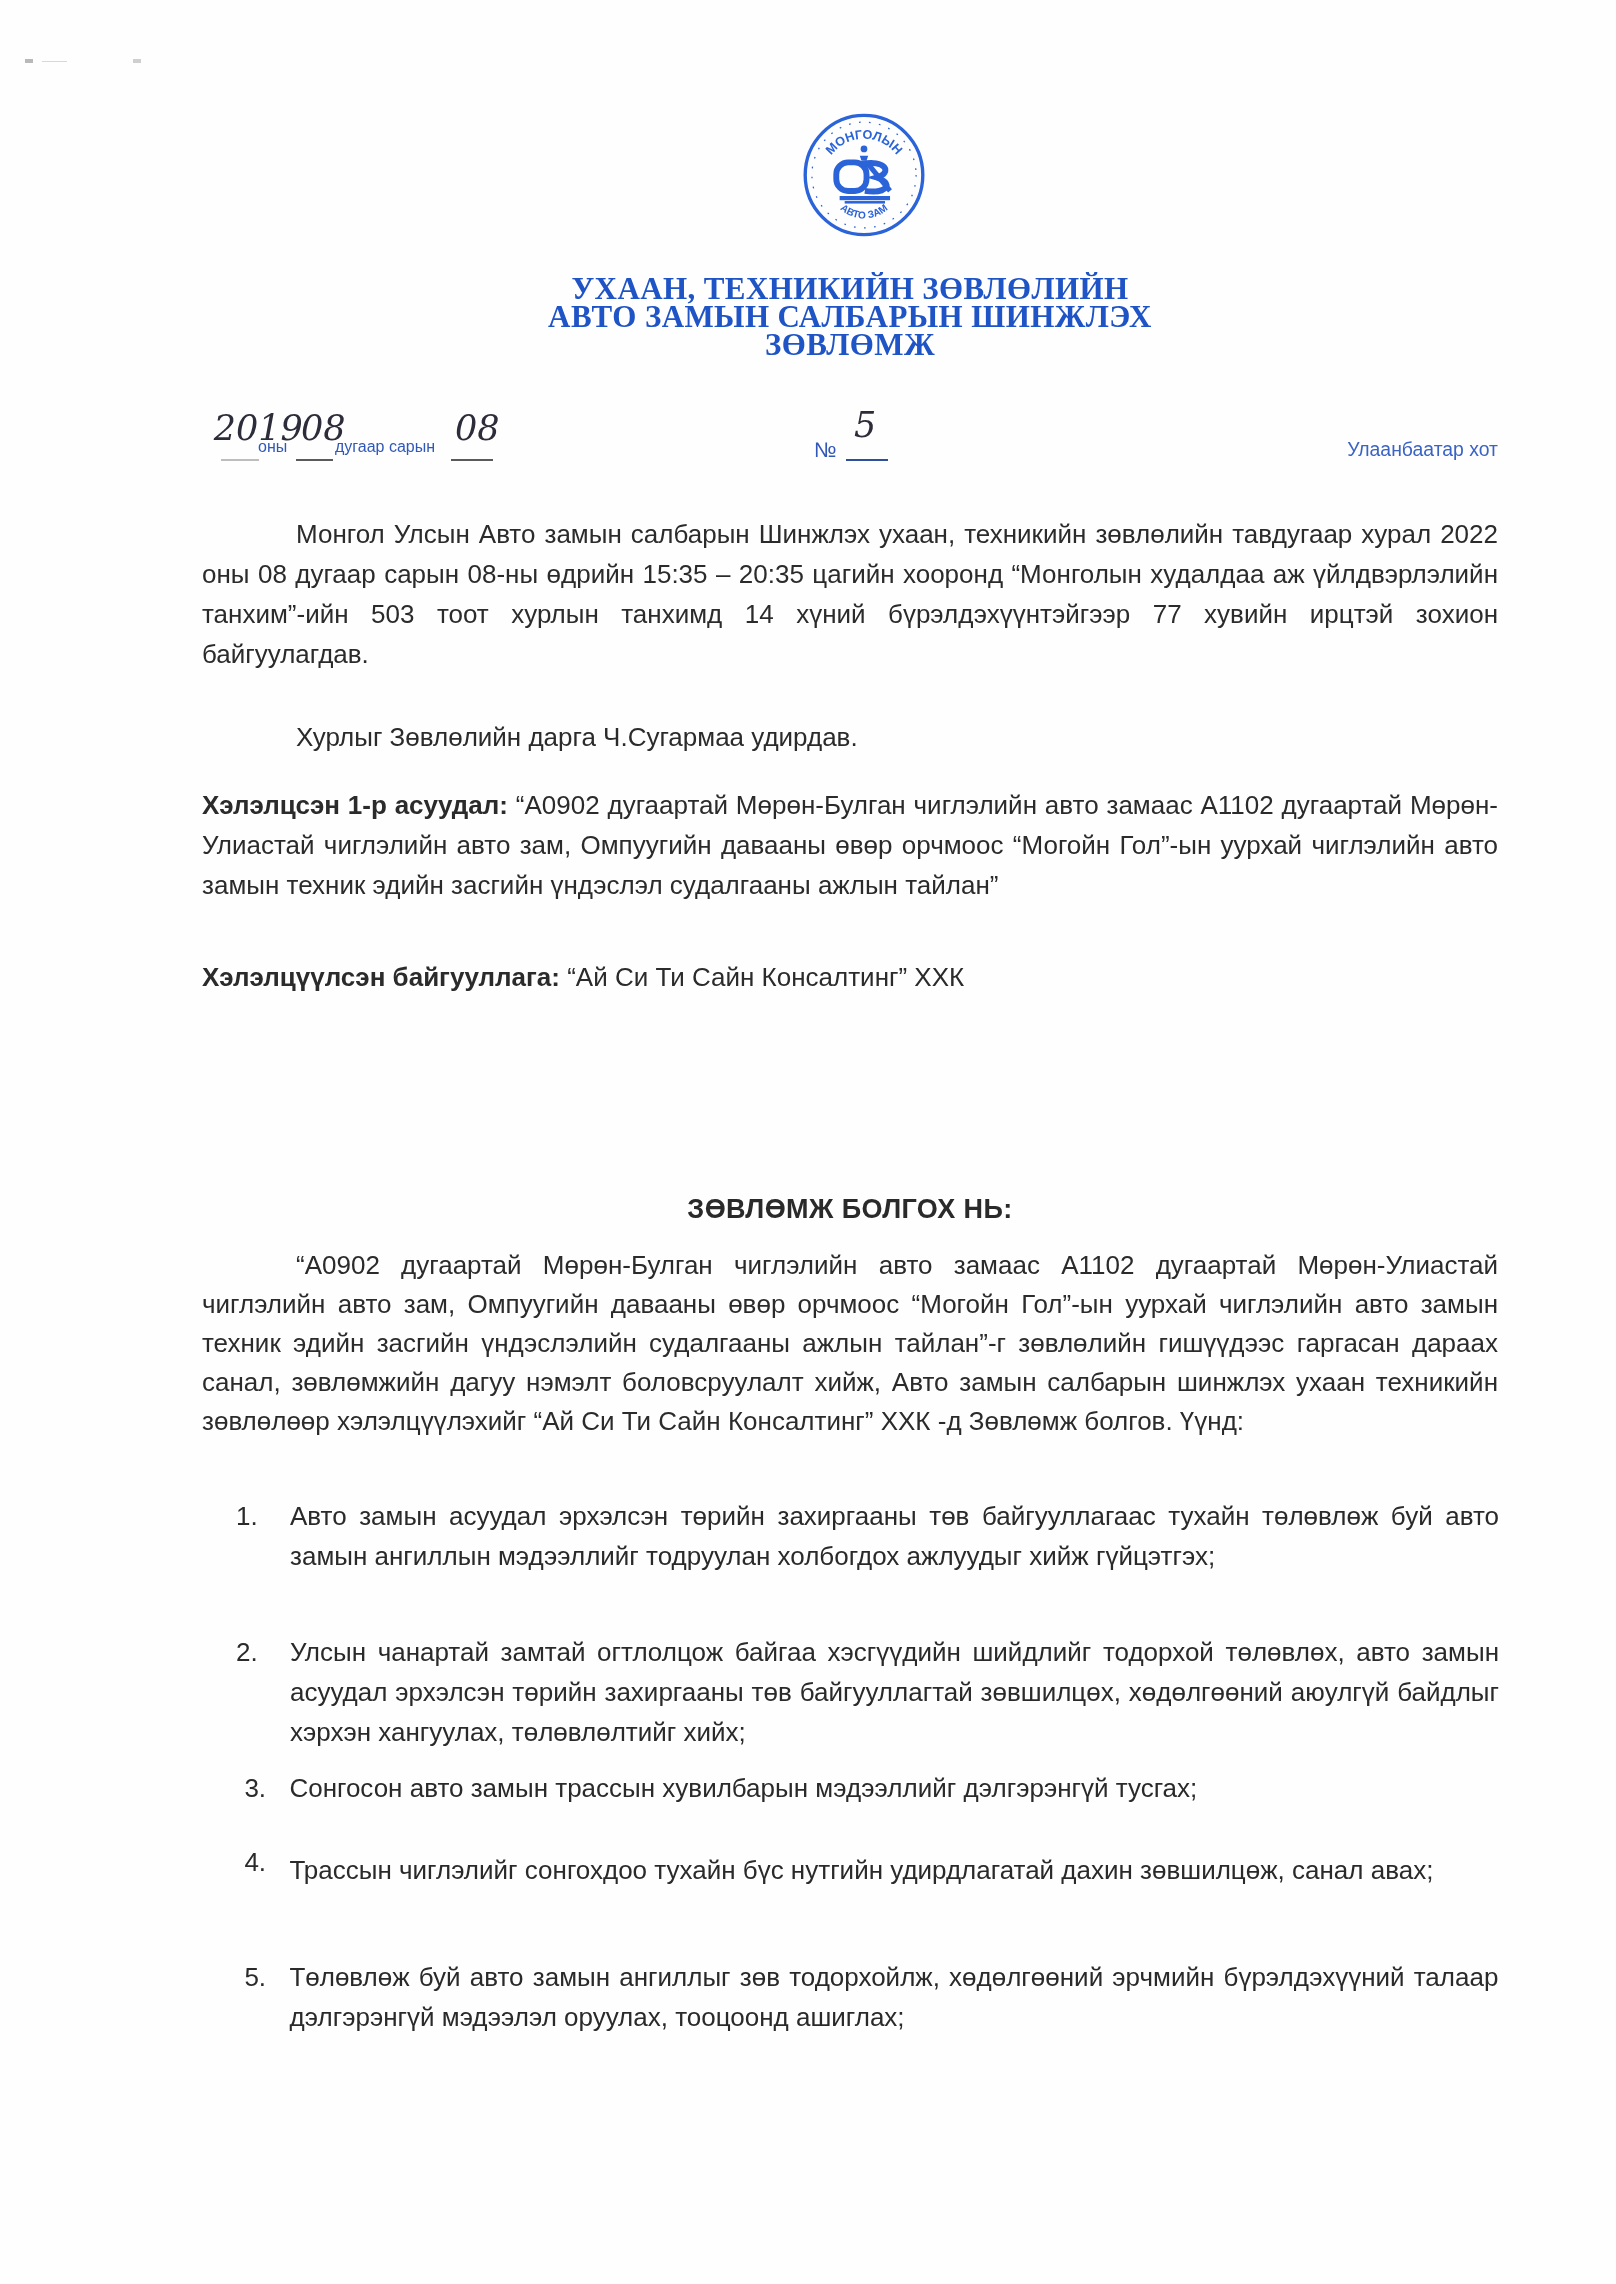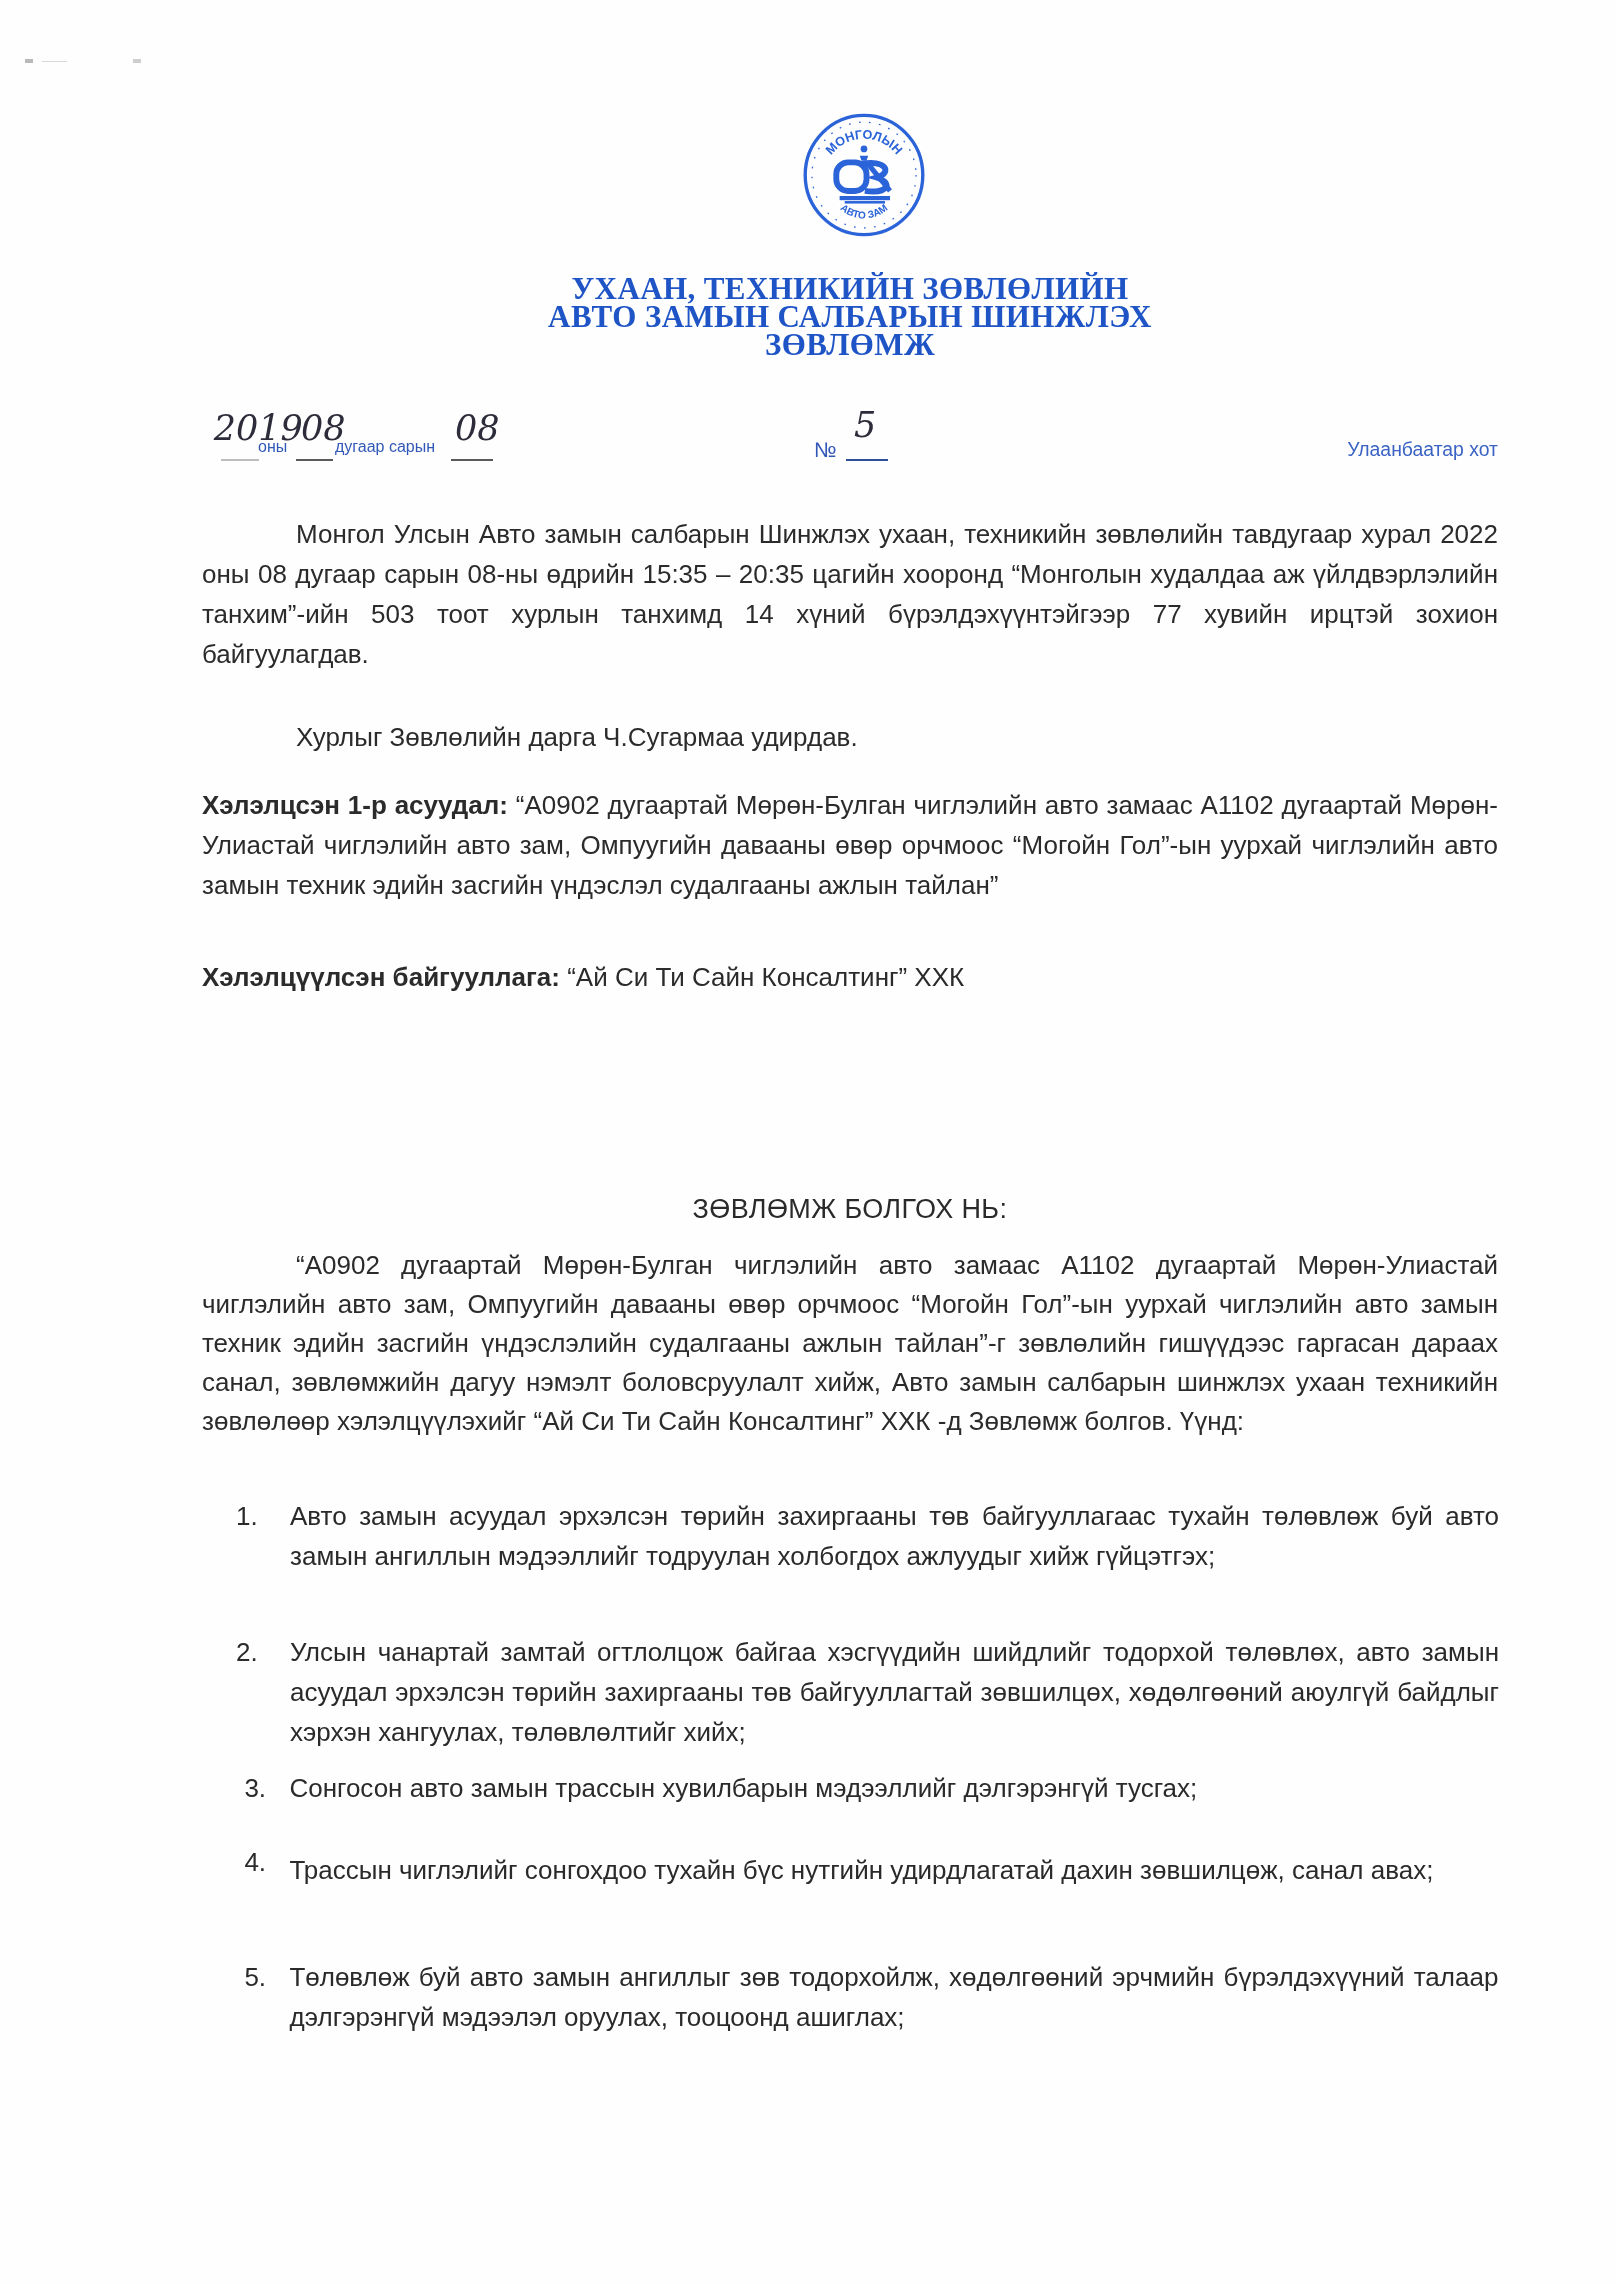--- a/index.html
+++ b/index.html
@@ -23,21 +23,21 @@
   .dl-label { position: absolute; color: #3158b8; font-size: 16px; top: 30px; }
   .uline { position: absolute; height: 1.7px; background: #5a5a5a; top: 51px; }
   .city { position: absolute; right: 0; top: 30px; color: #3a63c4; font-size: 19.4px; }
 
   .body-text { position: absolute; left: 202px; width: 1296px; font-size: 26px; line-height: 40px;
                text-align: justify; color: #2b2b2b; }
   .indent { text-indent: 94px; }
   .bold { font-weight: bold; }
 
   .section-heading { position: absolute; left: 202px; width: 1296px; top: 1194px; text-align: center;
-                     font-weight: normal; font-size: 27px; color: #2a2a2a; letter-spacing: 0.4px; }
+                     font-weight: bold; font-size: 27px; color: #2a2a2a; letter-spacing: 0.4px; }
 
   .list { position: absolute; left: 236px; width: 1263px; }
   .list-item { position: absolute; left: 0; width: 1263px; font-size: 26px; line-height: 40px; text-align: justify; }
   .list-num { position: absolute; left: 0; top: 0; }
   .list-text { margin-left: 54px; }
 </style>
 </head>
 <body>
 
 <div class="page">

